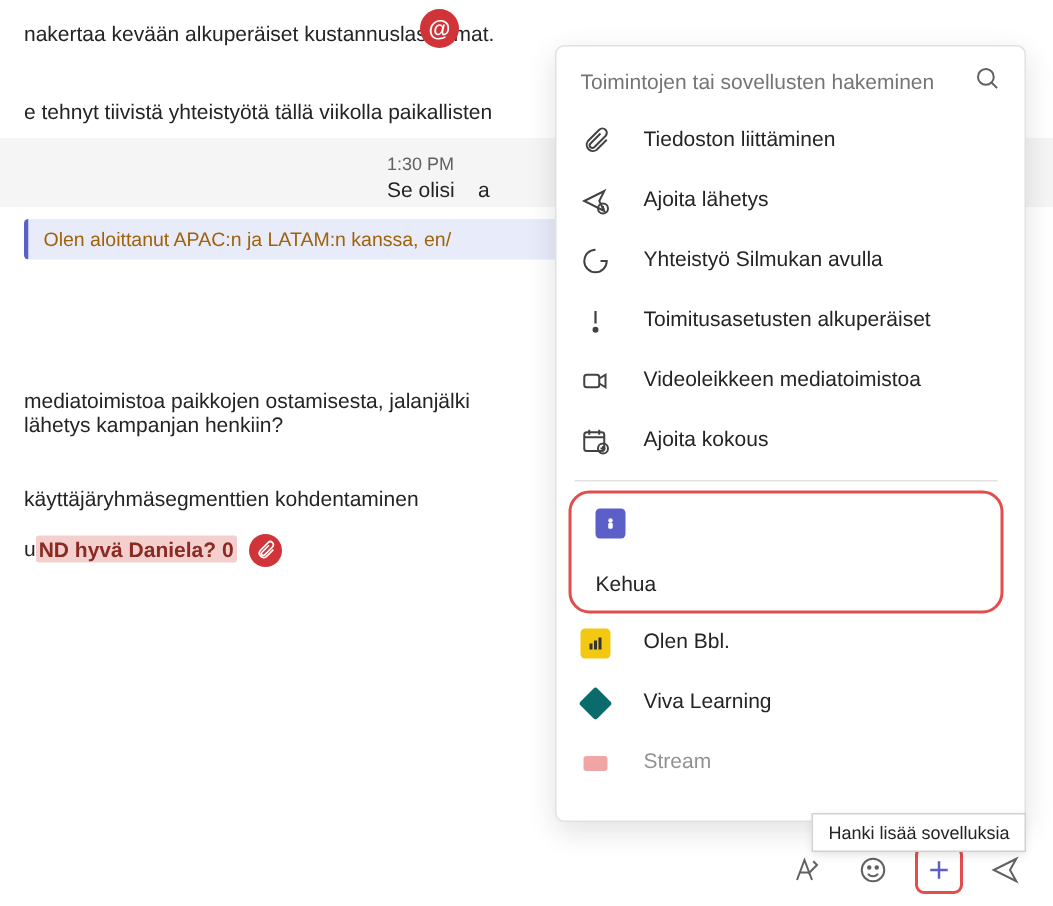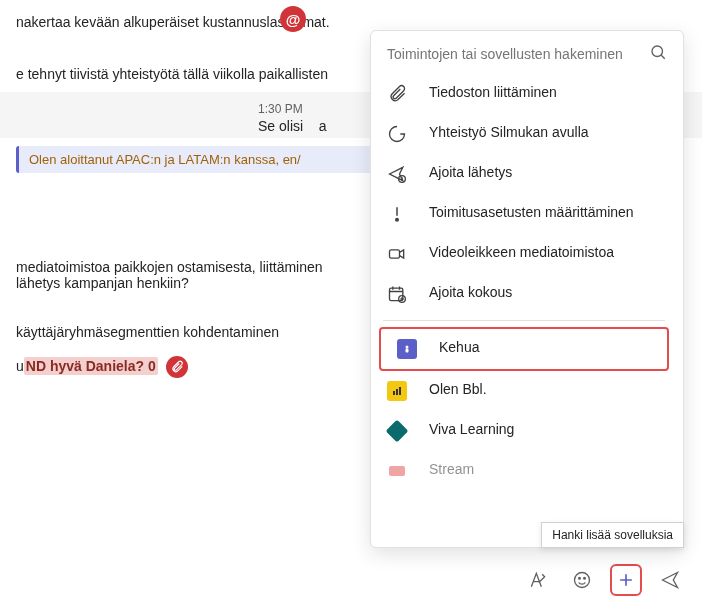--- a/index.html
+++ b/index.html
@@ -22,27 +22,27 @@
 .popup { position: absolute; top: 30px; right: 18px; width: 314px; bottom: 56px; background: #fff; border: 1px solid #e1e1e1; border-radius: 6px; box-shadow: 0 6px 20px rgba(0,0,0,0.12); display:flex; flex-direction:column; overflow:hidden;}
 .search-row { display:flex; align-items:center; padding: 12px 16px 10px 16px; }
 .search-row input { flex:1; border:none; outline:none; font-size:14px; color:#616161; background: transparent; }
 .search-ic { color:#616161; }
 .scroll-area { flex:1; overflow-y:auto; padding: 0 6px 0 0; }
 .scroll-area::-webkit-scrollbar{width:8px;} .scroll-area::-webkit-scrollbar-thumb{background:#c8c8c8;border-radius:4px;}
 .menu-item { display:flex; align-items:flex-start; gap:22px; padding: 10px 16px; cursor:pointer; border-radius:4px; }
 .mi-icon { width:20px; height:20px; display:flex; align-items:center; justify-content:center; color:#424242; flex-shrink:0; }
 .mi-label { font-size:14px; color:#242424; }
 .divider { height:1px; background:#e1e1e1; margin:6px 12px; }
-.menu-item.boxed { border:2px solid #e34d4d; border-radius:4px; margin: 0 8px; }
+.menu-item.boxed { border:2px solid #e34d4d; border-radius:14px; margin: 0 8px; flex-direction: column; }
 .app-icon { width:20px; height:20px; border-radius:3px; display:flex; align-items:center; justify-content:center; flex-shrink:0;}
 .app-kehua{ background:#5b5fc7; }
 .app-pb{ background:#f2c811; }
 .app-viva{ background:#0b6a6b; border-radius:2px; width:16px; height:16px; transform: rotate(45deg);}
 .app-stream{ background:#e34d4d; border-radius:2px; width:16px; height:10px; }
-.tooltip { position:absolute; right: 18px; bottom: 56px; background:#fff; border:1px solid #d1d1d1; border-radius:0; padding:5px 10px; font-size:12px; color:#242424; box-shadow:0 2px 6px rgba(0,0,0,0.1); }
+.tooltip { position:absolute; right: 18px; bottom: 36px; background:#fff; border:1px solid #d1d1d1; border-radius:0; padding:5px 10px; font-size:12px; color:#242424; box-shadow:0 2px 6px rgba(0,0,0,0.1); }
 </style>
 </head>
 <body>
 
 <div class="chat-bg">
   <div class="msg-area">
     <div class="at-badge">
         <span>@</span>
       </div>
 
@@ -55,21 +55,21 @@
     <div class="gray-band">
       <div class="ts">1:30 PM</div>
       <div class="reply-stub"><span>Se olisi</span> &nbsp;&nbsp; a</div>
     </div>
 
     <div class="quoted">Olen aloittanut APAC:n ja LATAM:n kanssa, en/</div>
 
     <div class="spacer"></div>
 
     <div class="msg-line">
-      <span>mediatoimistoa paikkojen ostamisesta, liittäminen</span><br>
+      <span>mediatoimistoa paikkojen ostamisesta, jalanjälki</span><br>
       <span>lähetys kampanjan henkiin?</span>
     </div>
 
     <div class="msg-line" style="margin-top:21px">käyttäjäryhmäsegmenttien kohdentaminen</div>
 
     <div class="msg-line" style="margin-top:4px">
       <span>u</span><span class="hl">ND hyvä Daniela? 0</span>
       <span class="hl-badge">
         <svg viewBox="0 0 24 24" width="14" height="14" fill="none" stroke="#fff" stroke-width="2">
             <path d="M21 11l-8 8a5 5 0 01-7-7l9-9a3.5 3.5 0 015 5l-9 9a2 2 0 01-3-3l8-8"></path>
@@ -122,43 +122,43 @@
       <span class="mi-icon">
           <svg viewBox="0 0 24 24" width="20" height="20" fill="none" stroke="currentColor" stroke-width="1.6">
             <path d="M21 11l-8 8a5 5 0 01-7-7l9-9a3.5 3.5 0 015 5l-9 9a2 2 0 01-3-3l8-8"></path>
           </svg>
         </span>
       <span class="mi-label">Tiedoston liittäminen</span>
     </div>
     <div class="menu-item">
       <span class="mi-icon">
           <svg viewBox="0 0 24 24" width="20" height="20" fill="none" stroke="currentColor" stroke-width="1.6">
-            <path d="M12 3a9 9 0 109 9h-5"></path>
-          </svg>
-        </span>
-      <span class="mi-label">Yhteistyö Silmukan avulla</span>
-    </div>
-    <div class="menu-item">
-      <span class="mi-icon">
-          <svg viewBox="0 0 24 24" width="20" height="20" fill="none" stroke="currentColor" stroke-width="1.6">
             <path d="M3 12l16-8-4 8 4 8-16-8z"></path>
             <circle cx="18" cy="18" r="4"></circle>
             <path d="M18 16v2l1 1"></path>
           </svg>
         </span>
       <span class="mi-label">Ajoita lähetys</span>
     </div>
     <div class="menu-item">
       <span class="mi-icon">
+          <svg viewBox="0 0 24 24" width="20" height="20" fill="none" stroke="currentColor" stroke-width="1.6">
+            <path d="M12 3a9 9 0 109 9h-5"></path>
+          </svg>
+        </span>
+      <span class="mi-label">Yhteistyö Silmukan avulla</span>
+    </div>
+    <div class="menu-item">
+      <span class="mi-icon">
           <svg viewBox="0 0 24 24" width="20" height="20" fill="none" stroke="currentColor" stroke-width="1.8">
             <path d="M12 4v10"></path>
             <circle cx="12" cy="19" r="1.5" fill="currentColor"></circle>
           </svg>
         </span>
-      <span class="mi-label">Toimitusasetusten määrittäminen</span>
+      <span class="mi-label">Toimitusasetusten alkuperäiset</span>
     </div>
     <div class="menu-item">
       <span class="mi-icon">
           <svg viewBox="0 0 24 24" width="20" height="20" fill="none" stroke="currentColor" stroke-width="1.6">
             <rect x="3" y="7" width="12" height="10" rx="2"></rect>
             <path d="M15 10l5-3v10l-5-3"></path>
           </svg>
         </span>
       <span class="mi-label">Videoleikkeen mediatoimistoa</span>
     </div>

